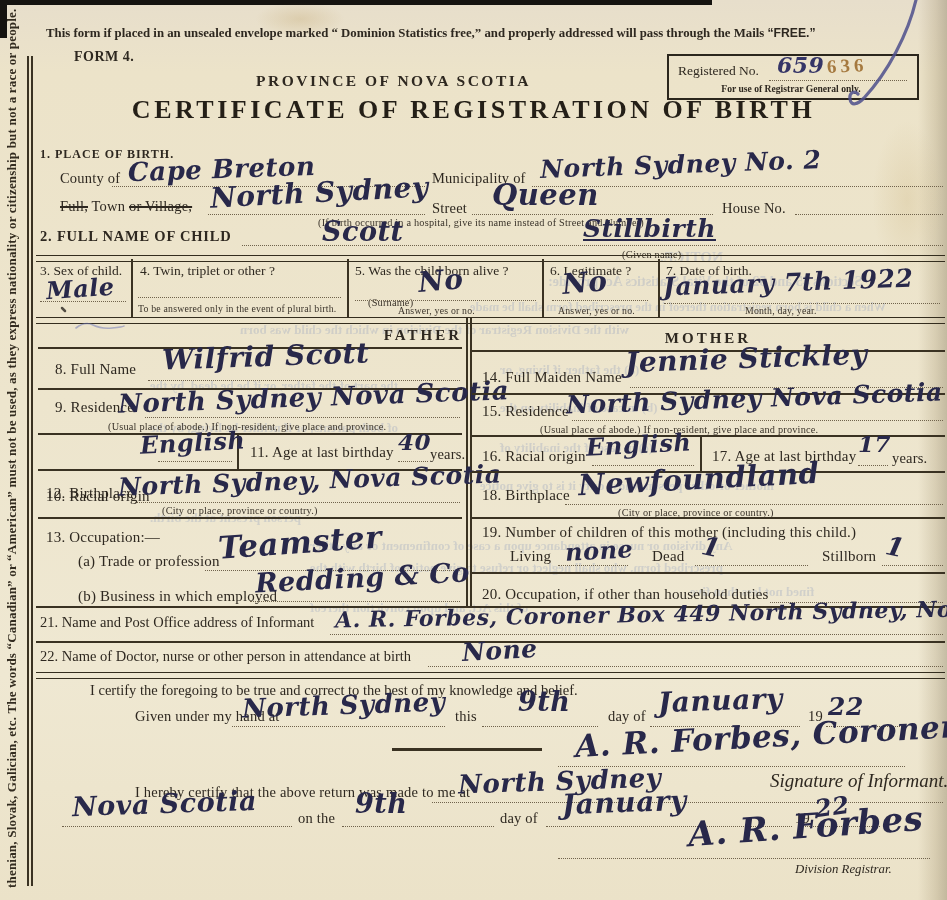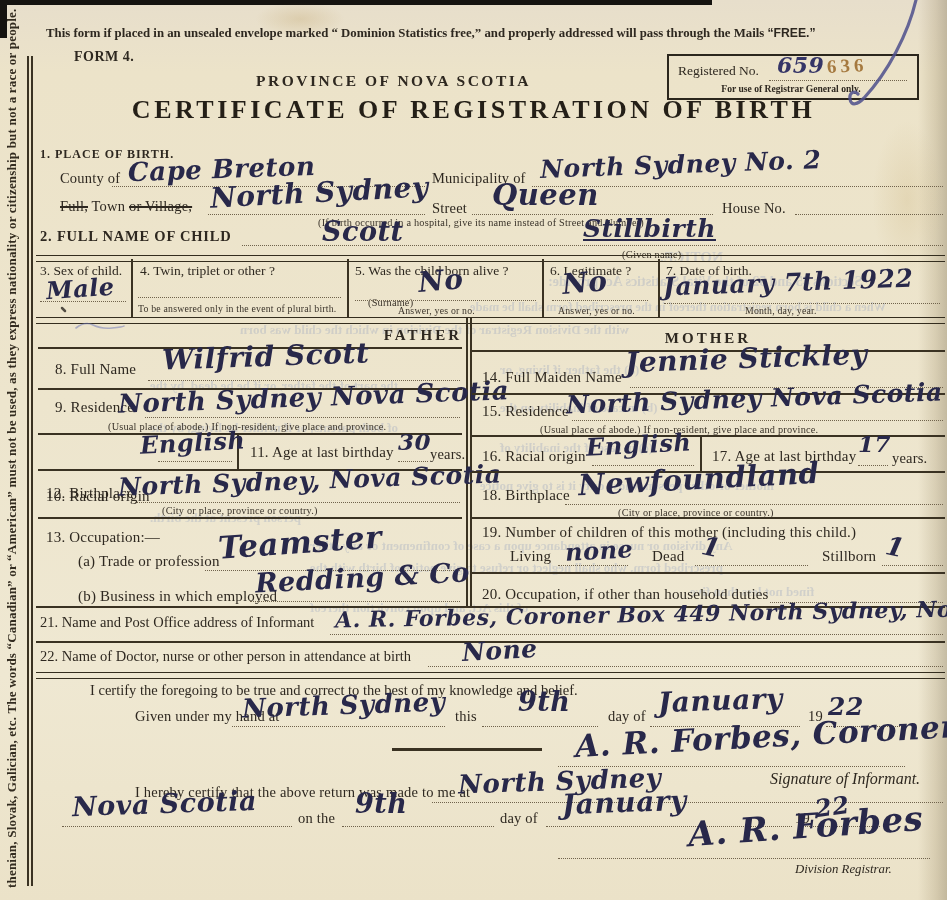--- a/index.html
+++ b/index.html
@@ -147,21 +147,21 @@
   <span class="abs hand" style="left:118px;top:382px;font-size:26px;transform:rotate(-2deg);">North Sydney Nova Scotia</span>
   <div class="abs cap" style="left:108px;top:421px;">(Usual place of abode.)   If non-resident, give place and province.</div>
   <div class="hr" style="left:38px;top:433px;width:424px;"></div>
   <div class="vr" style="left:237px;top:433px;height:36px;"></div>
 
   <span class="abs lbl" style="left:46px;top:444px;font-size:15px;margin-top:44px;">10.  Racial origin</span>
   <div class="dot" style="left:158px;top:461px;width:74px;"></div>
   <span class="abs hand" style="left:140px;top:428px;font-size:24px;transform:rotate(-3deg);">English</span>
   <span class="abs lbl" style="left:250px;top:444px;font-size:15px;">11.  Age at last birthday</span>
   <div class="dot" style="left:398px;top:461px;width:30px;"></div>
-  <span class="abs hand" style="left:398px;top:428px;font-size:23px;">30</span>
+  <span class="abs hand" style="left:398px;top:428px;font-size:23px;">40</span>
   <span class="abs lbl" style="left:430px;top:446px;">years.</span>
   <div class="hr" style="left:38px;top:469px;width:424px;"></div>
 
   <span class="abs lbl" style="left:46px;top:485px;font-size:15px;">12.  Birthplace</span>
   <div class="dot" style="left:135px;top:502px;width:325px;"></div>
   <span class="abs hand" style="left:118px;top:466px;font-size:25px;transform:rotate(-2deg);">North Sydney, Nova Scotia</span>
   <div class="abs cap" style="left:162px;top:505px;">(City or place, province or country.)</div>
   <div class="hr" style="left:38px;top:517px;width:424px;"></div>
 
   <span class="abs lbl" style="left:46px;top:529px;font-size:15px;">13.  Occupation:—</span>
@@ -234,21 +234,21 @@
   <span class="abs hand" style="left:518px;top:686px;font-size:27px;">9th</span>
   <span class="abs lbl" style="left:608px;top:708px;">day of</span>
   <div class="dot" style="left:650px;top:726px;width:150px;"></div>
   <span class="abs hand" style="left:658px;top:684px;font-size:28px;transform:rotate(-2deg);">January</span>
   <span class="abs lbl" style="left:808px;top:708px;">19</span>
   <span class="abs hand" style="left:828px;top:692px;font-size:25px;">22</span>
   <div class="dot" style="left:826px;top:726px;width:76px;"></div>
   <span class="abs hand" style="left:575px;top:718px;font-size:31px;transform:rotate(-3deg);">A. R. Forbes, Coroner</span>
   <div class="hr" style="left:392px;top:748px;width:150px;height:2.6px;"></div>
   <div class="dot" style="left:558px;top:766px;width:347px;"></div>
-  <div class="abs" style="left:770px;top:770px;font-size:16px;font-style:italic;">Signature of Informant.</div>
+  <div class="abs" style="left:770px;top:770px;font-size:19px;font-style:italic;">Signature of Informant.</div>
 
   <span class="abs lbl" style="left:135px;top:784px;">I hereby certify that the above return was made to me at</span>
   <div class="dot" style="left:432px;top:802px;width:511px;"></div>
   <span class="abs hand" style="left:458px;top:766px;font-size:26px;transform:rotate(-2deg);">North Sydney</span>
   <span class="abs hand" style="left:72px;top:788px;font-size:27px;transform:rotate(-2deg);">Nova Scotia</span>
   <div class="dot" style="left:62px;top:826px;width:230px;"></div>
   <span class="abs lbl" style="left:298px;top:810px;">on the</span>
   <div class="dot" style="left:342px;top:826px;width:152px;"></div>
   <span class="abs hand" style="left:355px;top:788px;font-size:27px;">9th</span>
   <span class="abs lbl" style="left:500px;top:810px;">day of</span>

